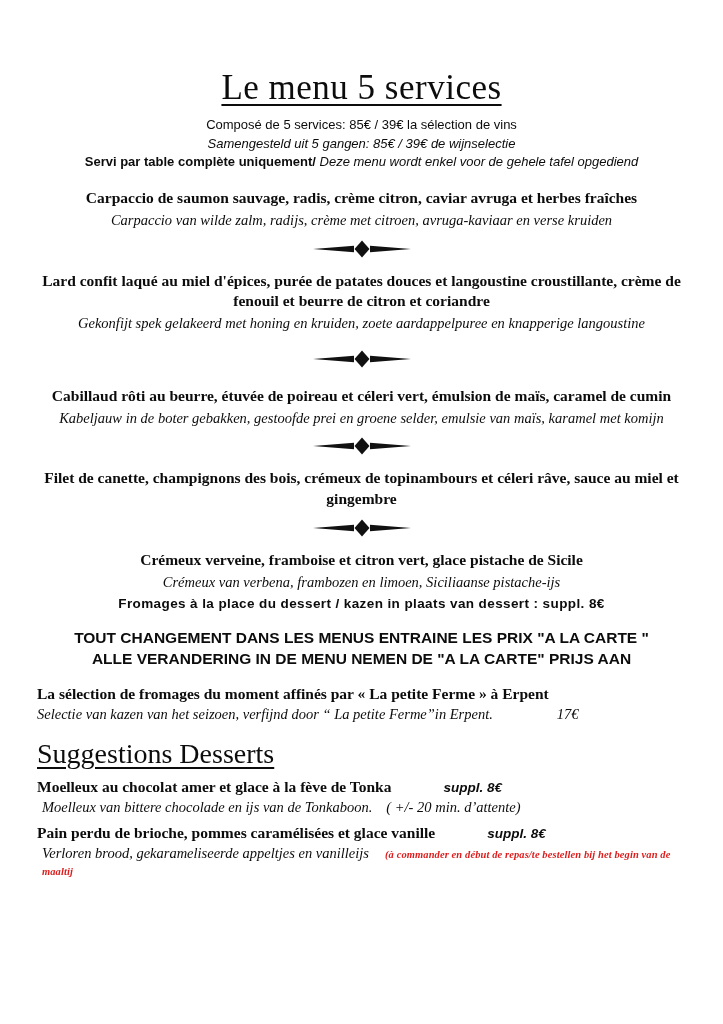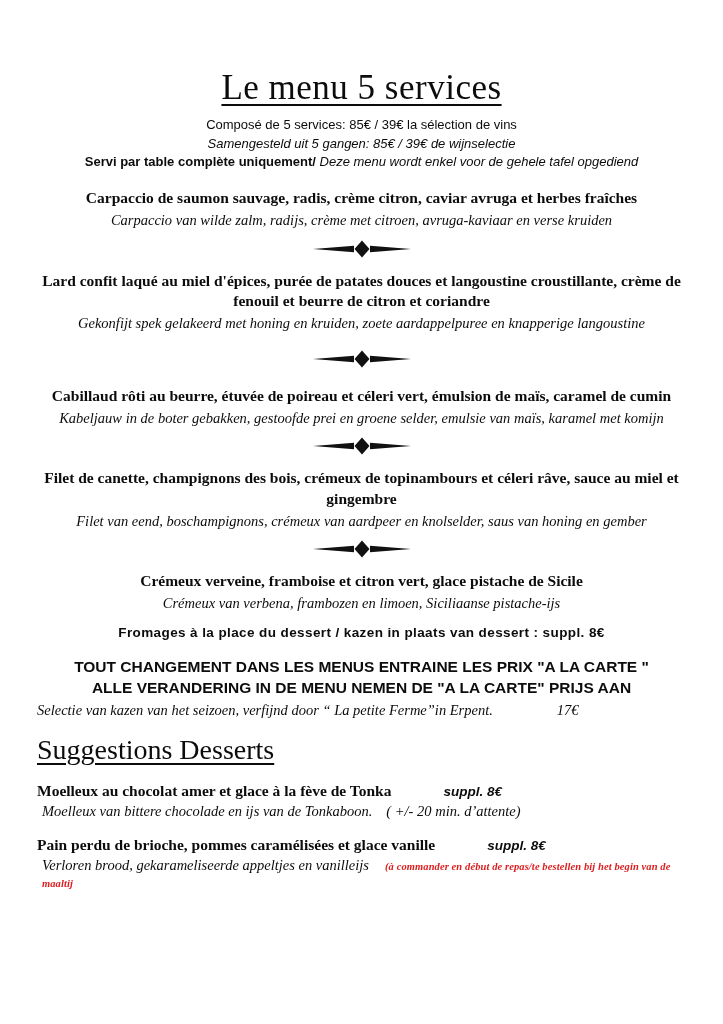--- a/index.html
+++ b/index.html
@@ -56,21 +56,21 @@
     margin-top: 1px;
   }
   .divider {
     display: flex;
     justify-content: center;
     margin: 9px 0 13px 0;
   }
   .divider svg { display: block; }
 
   .cheese-supplement {
-    margin-top: 12px;
+    margin-top: 4px;
     text-align: center;
     font-family: "Liberation Sans", sans-serif;
     font-weight: bold;
     font-size: 13.5px;
     letter-spacing: 0.4px;
   }
 
   
   .notice {
     margin-top: 17px;
@@ -91,21 +91,21 @@
     text-decoration: underline;
     text-decoration-thickness: 1.5px;
     text-underline-offset: 4px;
   }
   .section-heading.small { font-size: 28px; margin-top: 16px; }
 
   .fromages-fr { margin-top: 15px; font-weight: bold; font-size: 15.5px; }
   .fromages-nl { margin-top: 3px; font-style: italic; font-size: 14.5px; }
   .fromages-price { margin-left: 64px; font-style: italic; }
 
-  .dessert-fr { margin-top: 16px; font-weight: bold; font-size: 15.5px; }
+  .dessert-fr { margin-top: 8px; font-weight: bold; font-size: 15.5px; }
   .suppl {
     font-family: "Liberation Sans", sans-serif;
     font-weight: bold;
     font-style: italic;
     font-size: 13.5px;
     margin-left: 52px;
   }
   .dessert-nl { margin: 3px 0 0 5px; font-style: italic; font-size: 14.5px; }
   .wait-note { font-style: italic; margin-left: 14px; }
   .order-note {
@@ -184,21 +184,20 @@
       <div class="divider">
         <svg width="100" height="18" viewBox="0 0 100 18" fill="#111111" xmlns="http://www.w3.org/2000/svg">
           <polygon points="1,9 42,5.8 42,12.2"></polygon>
           <polygon points="99,9 58,5.8 58,12.2"></polygon>
           <polygon points="50,0.5 57.5,9 50,17.5 42.5,9"></polygon>
         </svg>
       </div>
 
       <div>
         <div class="course-fr">Filet de canette, champignons des bois, crémeux de topinambours et céleri râve, sauce au miel et gingembre</div>
-        <div class="course-nl">Filet van eend, boschampignons, crémeux van aardpeer en knolselder, saus van honing en gember</div>
       </div>
 
       <div class="divider">
         <svg width="100" height="18" viewBox="0 0 100 18" fill="#111111" xmlns="http://www.w3.org/2000/svg">
           <polygon points="1,9 42,5.8 42,12.2"></polygon>
           <polygon points="99,9 58,5.8 58,12.2"></polygon>
           <polygon points="50,0.5 57.5,9 50,17.5 42.5,9"></polygon>
         </svg>
       </div>
 
@@ -208,20 +207,21 @@
       </div>
 
       <div class="cheese-supplement">Fromages à la place du dessert / kazen in plaats van dessert : suppl. 8€</div>
     </div>
 
     <div class="notice">
       <div>TOUT CHANGEMENT DANS LES MENUS ENTRAINE LES PRIX "A LA CARTE "</div>
       <div>ALLE VERANDERING IN DE MENU NEMEN DE "A LA CARTE" PRIJS AAN</div>
     </div>
 
+    <div class="fromages-fr">La sélection de fromages du moment affinés par « La petite Ferme » à Erpent</div>
     <div class="fromages-nl"><span>Selectie van kazen van het seizoen, verfijnd door “ La petite Ferme”in Erpent.</span><span class="fromages-price">17€</span></div>
 
     <div class="section-heading small">
       <span>Suggestions Desserts</span>
     </div>
 
     <div>
       <div class="dessert-fr"><span>Moelleux au chocolat amer et glace à la fève de Tonka</span><span class="suppl">suppl. 8€</span></div>
       <div class="dessert-nl"><span>Moelleux van bittere chocolade en  ijs van de Tonkaboon.</span><span class="wait-note">( +/- 20 min. d’attente)</span></div>
     </div>

